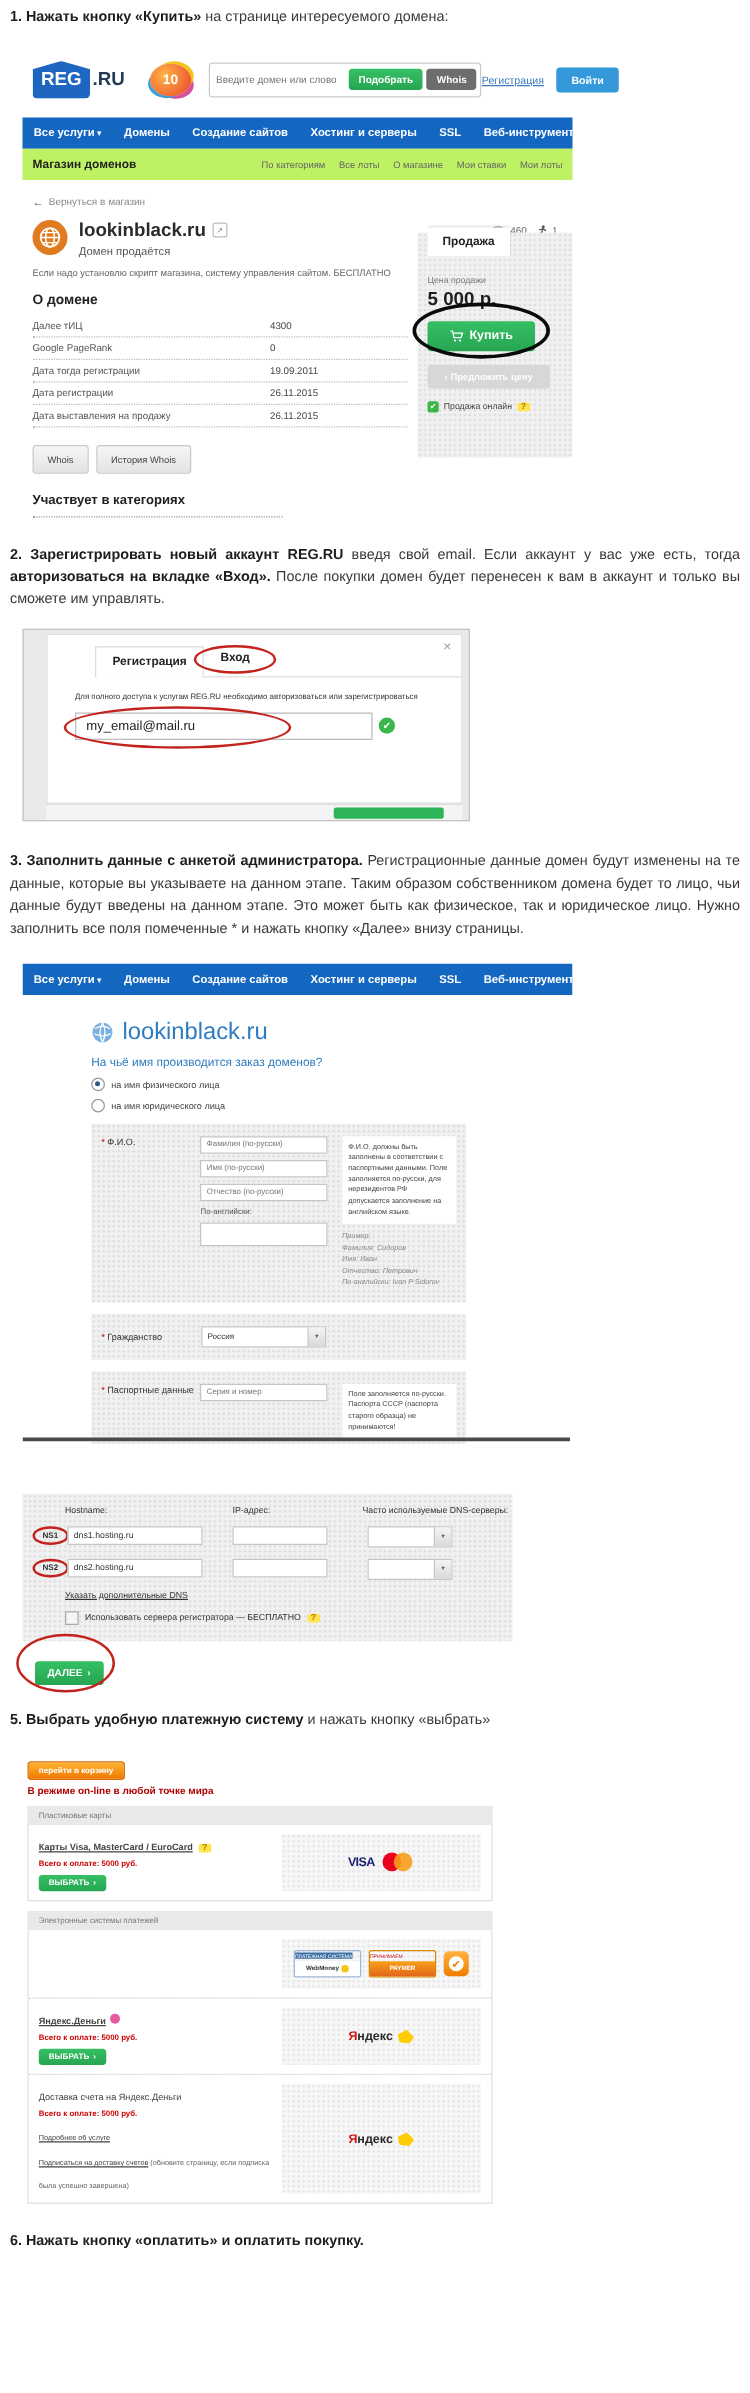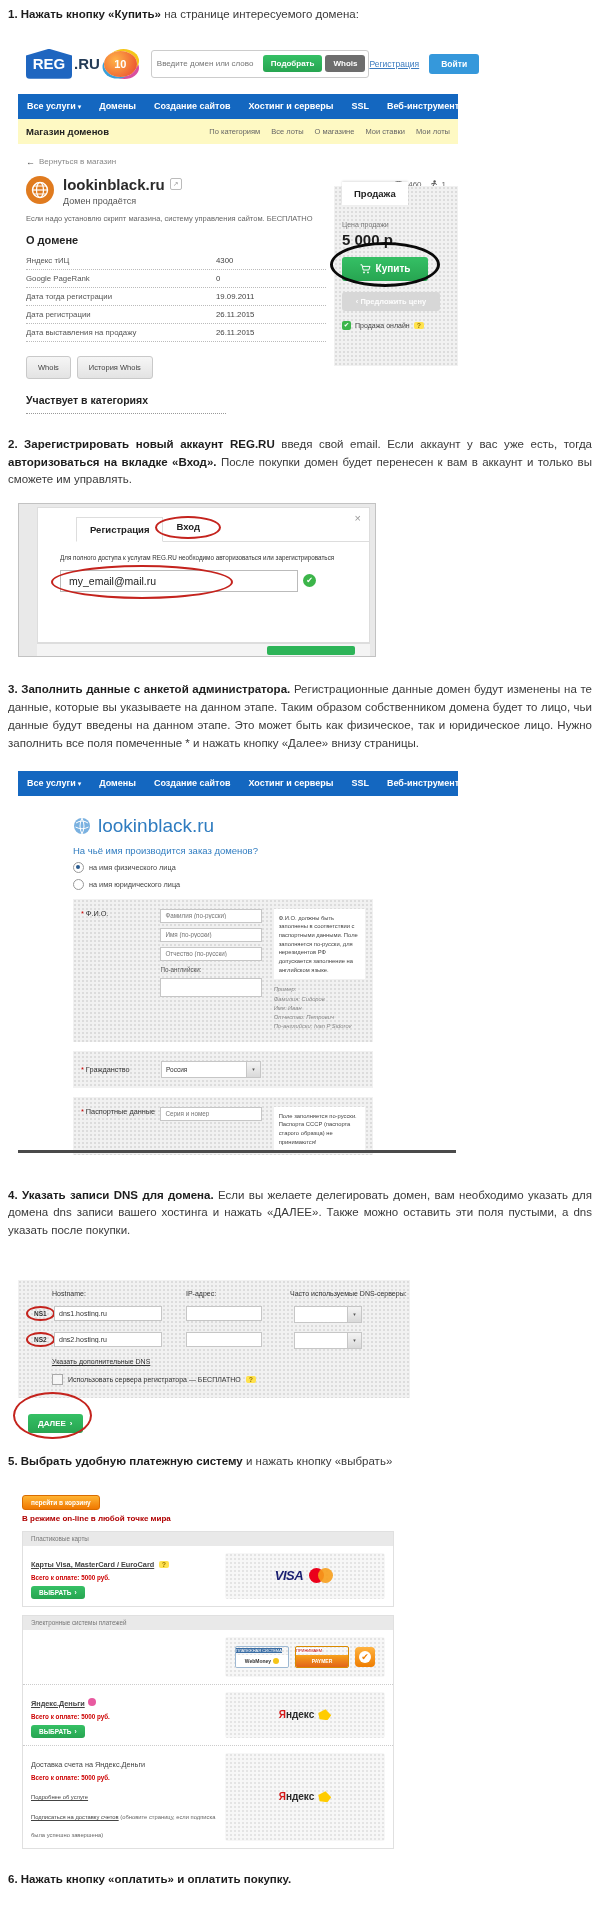--- a/index.html
+++ b/index.html
@@ -10,34 +10,34 @@
   .shot{position:relative;margin-left:18px;background:#fff;}
   .dotted-bg{background-color:#f1f1f1;background-image:radial-gradient(#dcdcdc 0.9px,transparent 0.9px);background-size:4px 4px;}
   .dotted-bg-light{background-color:#f7f7f7;background-image:radial-gradient(#e4e4e4 0.9px,transparent 0.9px);background-size:4px 4px;}
 
   
   .s1{width:440px;margin-top:10px;}
   .s1-header{display:flex;align-items:center;height:52px;padding:4px 6px 0 8px;}
   .logo{display:flex;align-items:center;gap:2px;}
   .logo-house{width:46px;height:30px;background:#1f66c0;border-radius:4px 4px 4px 4px;display:flex;align-items:center;justify-content:center;color:#fff;font-weight:bold;font-size:15px;clip-path:polygon(0 22%,50% 0,100% 22%,100% 100%,0 100%);}
   .logo-ru{font-weight:bold;font-size:15px;color:#233b56;}
-  .anniv{width:33px;height:26px;margin-left:2px;border-radius:50%;background:radial-gradient(circle at 35% 35%,#ffb347,#e8442c);color:#fff;font-weight:bold;font-size:11px;display:flex;align-items:center;justify-content:center;box-shadow:3px -3px 0 -1px #f5c518,-3px 3px 0 -1.5px #3aa0d8,4px 4px 0 -2px #d94f9e;}
+  .anniv{width:33px;height:26px;margin-left:18px;border-radius:50%;background:radial-gradient(circle at 35% 35%,#ffb347,#e8442c);color:#fff;font-weight:bold;font-size:11px;display:flex;align-items:center;justify-content:center;box-shadow:3px -3px 0 -1px #f5c518,-3px 3px 0 -1.5px #3aa0d8,4px 4px 0 -2px #d94f9e;}
   .search-box{display:flex;align-items:center;margin-left:14px;border:1px solid #ccc;border-radius:3px;padding:3px;background:#fff;}
   .search-input{width:104px;height:18px;border:none;outline:none;font-size:8px;color:#444;}
   .btn{border:none;cursor:pointer;font-family:inherit;}
   .btn-green{background:linear-gradient(#35c065,#27a551);color:#fff;font-weight:bold;border-radius:3px;}
   .btn-pick{font-size:8px;padding:4px 8px;}
   .btn-darkgray{background:#6d6d6d;color:#fff;font-weight:bold;font-size:8px;padding:4px 8px;border-radius:3px;margin-left:3px;}
   .auth{margin-left:auto;display:flex;align-items:center;gap:10px;}
   .reg-link{font-size:8.5px;color:#3b7bbf;text-decoration:underline;cursor:pointer;}
   .btn-login{background:#3598db;color:#fff;font-weight:bold;font-size:8.5px;padding:5px 12px;border-radius:3px;}
   .navbar{display:flex;align-items:center;height:25px;background:#1467c0;margin-top:4px;}
   .nav-item{color:#fff;font-weight:bold;font-size:9px;padding:0 9px;white-space:nowrap;cursor:pointer;}
   .caret{font-size:7px;margin-left:2px;}
-  .subnav{display:flex;align-items:center;height:25px;background:#fef9c3;padding:0 8px;}
+  .subnav{display:flex;align-items:center;height:25px;background:#bef264;padding:0 8px;}
   .subnav-title{font-weight:bold;font-size:9.5px;color:#222;}
   .subnav-links{margin-left:auto;display:flex;gap:11px;}
   .subnav-link{font-size:7.5px;color:#666;cursor:pointer;}
   .back-row{margin:13px 0 0 8px;font-size:8px;color:#888;display:flex;align-items:center;gap:4px;}
   .back-arrow{color:#555;font-size:9px;}
   .domain-row{position:relative;display:flex;align-items:flex-start;margin:9px 0 0 8px;}
   .globe-badge{width:28px;height:28px;border-radius:50%;background:#e07b1f;display:flex;align-items:center;justify-content:center;}
   .domain-names{margin-left:9px;}
   .domain-title-row{display:flex;align-items:center;gap:5px;}
   .domain-title{font-size:15px;font-weight:bold;color:#2b2b2b;}
@@ -132,21 +132,21 @@
   .pay-note{margin:4px 0 0 4px;font-size:8px;font-weight:bold;color:#b00000;}
   .pay-panel{width:370px;border:1px solid #e0e0e0;margin:8px 0 0 4px;background:#fff;}
   .pay-sec-hdr{height:14px;line-height:14px;font-size:6.3px;color:#777;padding-left:8px;background:#e9e9e9;}
   .pay-row{display:flex;padding:7px 8px;border-bottom:1px dotted #ccc;min-height:40px;}
   .pay-row:last-child{border-bottom:none;}
   .pay-left{width:190px;}
   .pay-link{font-size:7.3px;color:#444;text-decoration:underline;font-weight:bold;cursor:pointer;}
   .pay-total{font-size:6.3px;color:#c00;margin-top:3px;font-weight:bold;}
   .btn-choose{font-size:6.5px;padding:3px 8px;margin-top:5px;display:inline-flex;align-items:center;gap:3px;}
   .logo-box{margin-left:auto;width:160px;border-radius:3px;display:flex;align-items:center;justify-content:center;gap:6px;}
-  .visa-logo{font-size:13px;font-weight:bold;font-style:italic;color:#1a1f71;letter-spacing:-0.5px;}
+  .visa-logo{font-size:10px;font-weight:bold;color:#1a1f71;letter-spacing:-0.5px;}
   .mc-logo{position:relative;width:26px;height:16px;}
   .mc-c{position:absolute;width:15px;height:15px;border-radius:50%;top:0;}
   .mc-red{left:0;background:#eb001b;}
   .mc-or{left:9px;background:#f79e1b;opacity:0.9;}
   .wm-chip{width:52px;height:20px;border:1px solid #9db8d2;border-radius:2px;overflow:hidden;font-size:5px;}
   .wm-top{height:8px;background:#3b6ea5;color:#fff;text-align:center;line-height:8px;font-size:4px;}
   .wm-bot{display:flex;align-items:center;justify-content:center;gap:2px;height:12px;background:#fff;color:#333;font-weight:bold;}
   .coin{width:6px;height:6px;border-radius:50%;background:#f5c518;display:inline-block;}
   .paymer-chip{width:52px;height:20px;border:1px solid #d98a00;border-radius:2px;overflow:hidden;font-size:5px;}
   .paymer-top{height:8px;background:#fff;color:#b00;line-height:8px;text-align:center;font-size:4px;}
@@ -241,21 +241,21 @@
             <circle cx="4.6" cy="1.4" r="1.2" fill="#555"></circle>
             <path d="M1.2 4 L4.6 3 L6.8 4.6 M4.6 3 L3.4 5.6 L5.4 8.4 M3.4 5.6 L1 7.6" stroke="#555" stroke-width="1" fill="none"></path>
           </svg>
         <span>1</span>
       </div>
     </div>
     <div class="promo">Если надо установлю скрипт магазина, систему управления сайтом. БЕСПЛАТНО</div>
     <div class="about-title">О домене</div>
     <div class="about-table">
       <div class="arow">
-          <span class="alabel">Яндекс тИЦ</span>
+          <span class="alabel">Далее тИЦ</span>
           <span class="avalue">4300</span>
         </div>
       <div class="arow">
           <span class="alabel">Google PageRank</span>
           <span class="avalue">0</span>
         </div>
       <div class="arow">
           <span class="alabel">Дата тогда регистрации</span>
           <span class="avalue">19.09.2011</span>
         </div>
@@ -388,21 +388,20 @@
         </div>
         <div class="fb-help">
           <div class="help-white">Поле заполняется по-русски. Паспорта СССР (паспорта старого образца) не принимаются!</div>
 
         </div>
       </div>
     </div>
     <div class="cut-line"></div>
   </div>
 
-  <p class="step-p" style="margin-top:32px"><span class="b">4. Указать записи DNS для домена.</span><span> Если вы желаете делегировать домен, вам необходимо указать для домена dns записи вашего хостинга и нажать «ДАЛЕЕ». Также можно оставить эти поля пустыми, а dns указать после покупки.</span></p>
 
   <div class="shot s4">
     <div class="dns-panel dotted-bg">
       <span class="dns-head" style="left:34px;top:10px">Hostname:</span>
       <span class="dns-head" style="left:168px;top:10px">IP-адрес:</span>
       <span class="dns-head" style="left:272px;top:10px">Часто используемые DNS-серверы:</span>
 
       <span class="ns-badge" style="left:8px;top:26px">NS1</span>
       <input class="dns-in" style="left: 36px; top: 26px; width: 108px;" value="dns1.hosting.ru">
       <input class="dns-in" style="left: 168px; top: 26px; width: 76px;">

